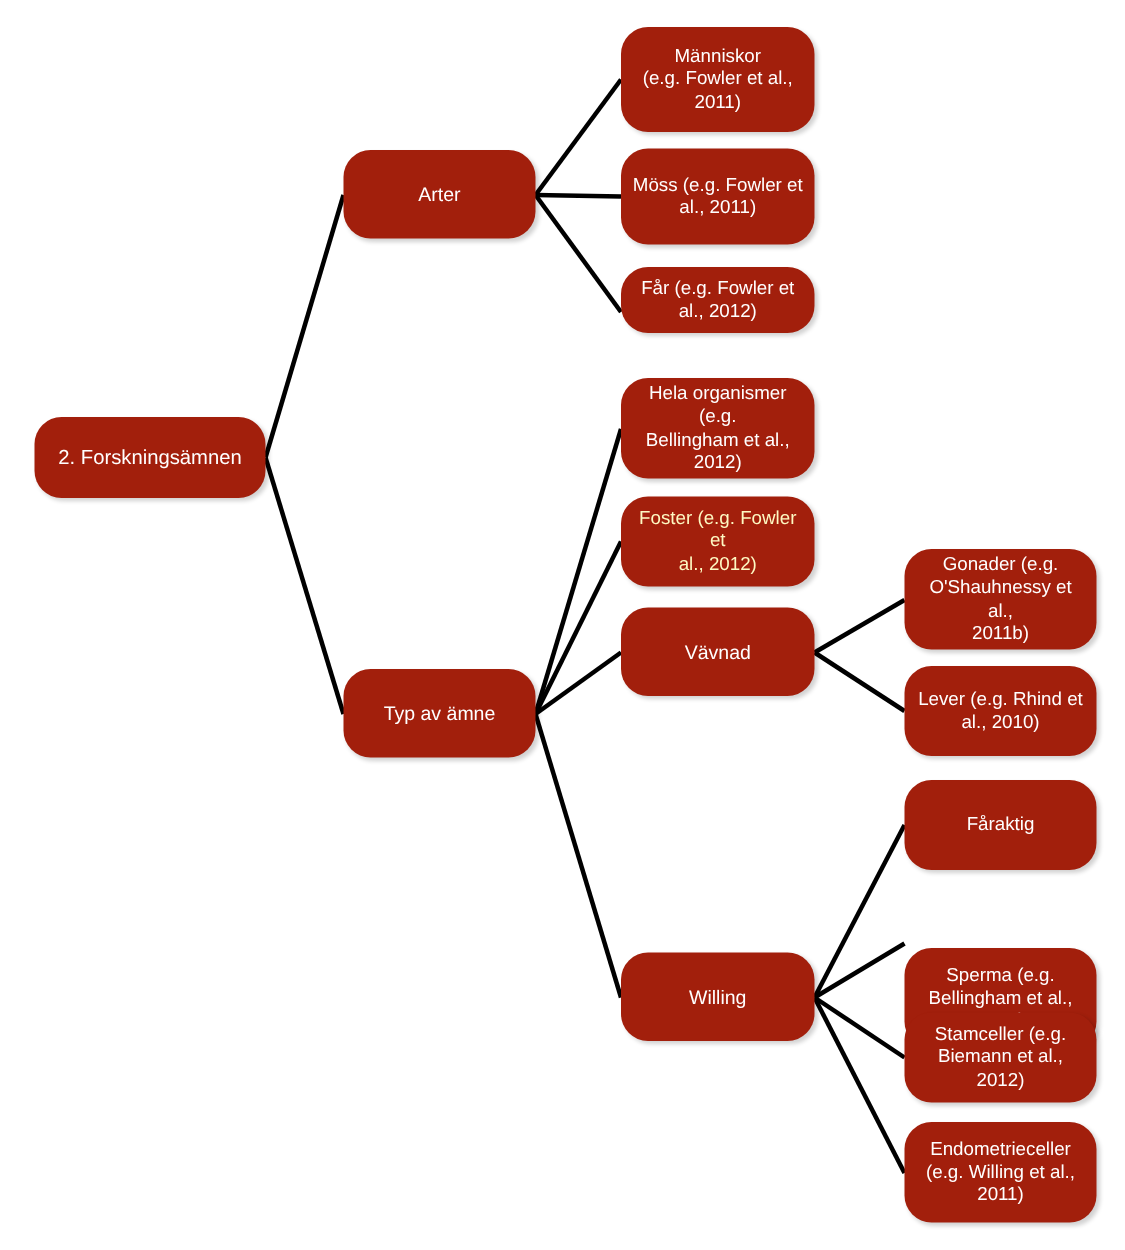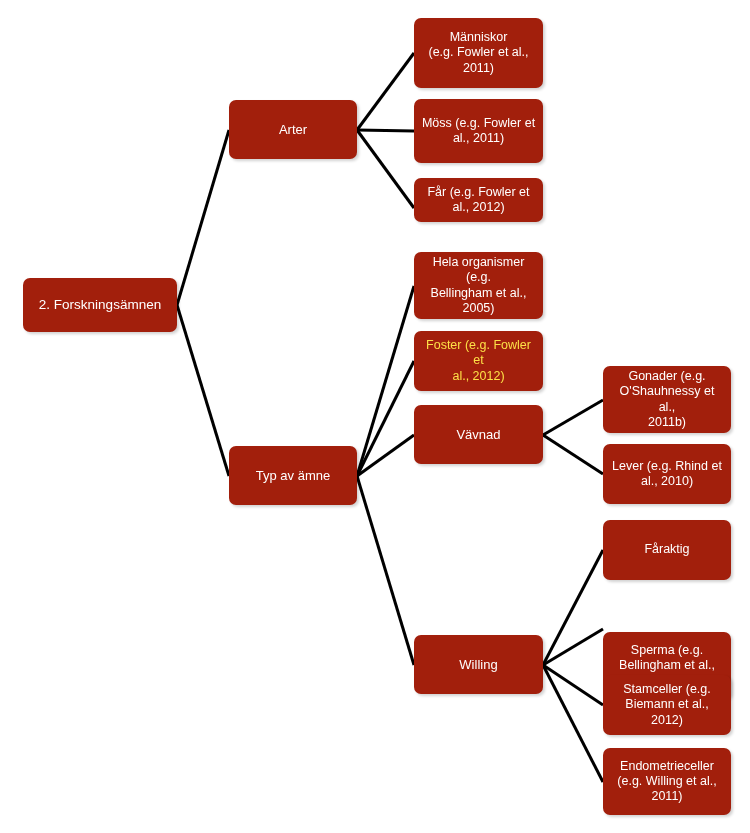--- a/index.html
+++ b/index.html
@@ -23,21 +23,21 @@
     top: 0;
     width: 750px;
     height: 833px;
     pointer-events: none;
   }
   .node {
     position: absolute;
     box-sizing: border-box;
     background: #A21F0C;
     color: #ffffff;
-    border-radius: 7px;
+    border-radius: 18px;
     display: flex;
     align-items: center;
     justify-content: center;
     text-align: center;
     line-height: 1.22;
     padding: 2px 7px;
     box-shadow: 2px 2px 3px rgba(0,0,0,0.18);
     z-index: 2;
   }
   .node-label {
@@ -103,24 +103,24 @@
   </div>
 
   <div class="node leaf-node" style="left: 414px; top: 178px; width: 129px; height: 44px; background: rgb(162, 31, 12); color: rgb(255, 255, 255);">
     <span class="node-label">Får (e.g. Fowler et
 al., 2012)</span>
   </div>
 
   <div class="node leaf-node" style="left: 414px; top: 252px; width: 129px; height: 67px; background: rgb(162, 31, 12); color: rgb(255, 255, 255);">
     <span class="node-label">Hela organismer (e.g.
 Bellingham et al.,
-2005)</span>
+2012)</span>
   </div>
 
-  <div class="node leaf-node" style="left: 414px; top: 331px; width: 129px; height: 60px; background: rgb(162, 31, 12); color: #fde047;">
+  <div class="node leaf-node" style="left: 414px; top: 331px; width: 129px; height: 60px; background: rgb(162, 31, 12); color: #fef9c3;">
     <span class="node-label">Foster (e.g. Fowler et
 al., 2012)</span>
   </div>
 
   <div class="node branch-node" style="left: 414px; top: 405px; width: 129px; height: 59px; background: rgb(162, 31, 12); color: rgb(255, 255, 255);">
     <span class="node-label">Vävnad</span>
   </div>
 
   <div class="node branch-node" style="left: 414px; top: 635px; width: 129px; height: 59px; background: rgb(162, 31, 12); color: rgb(255, 255, 255);">
     <span class="node-label">Willing</span>

